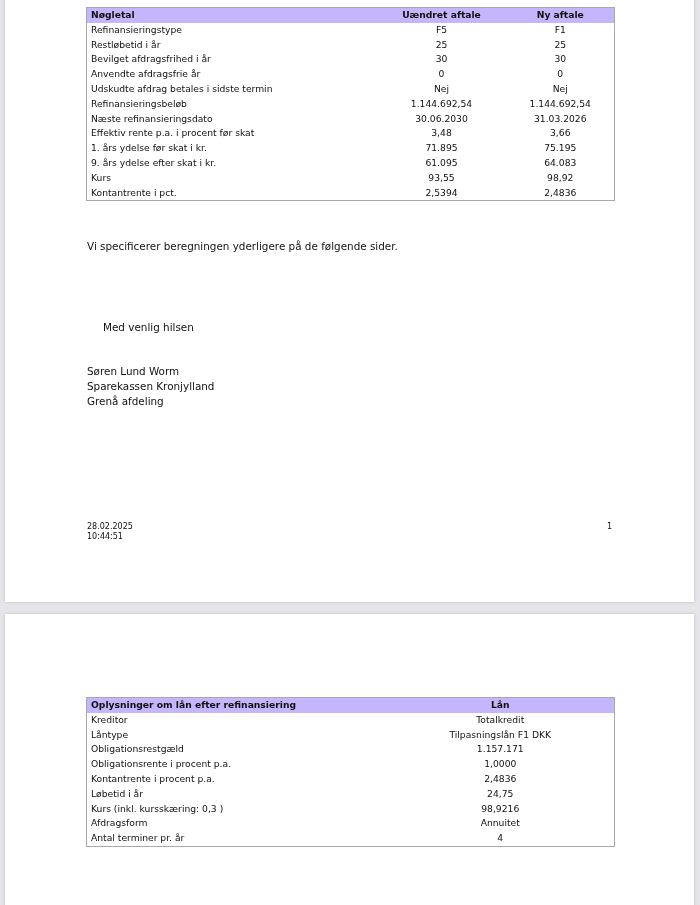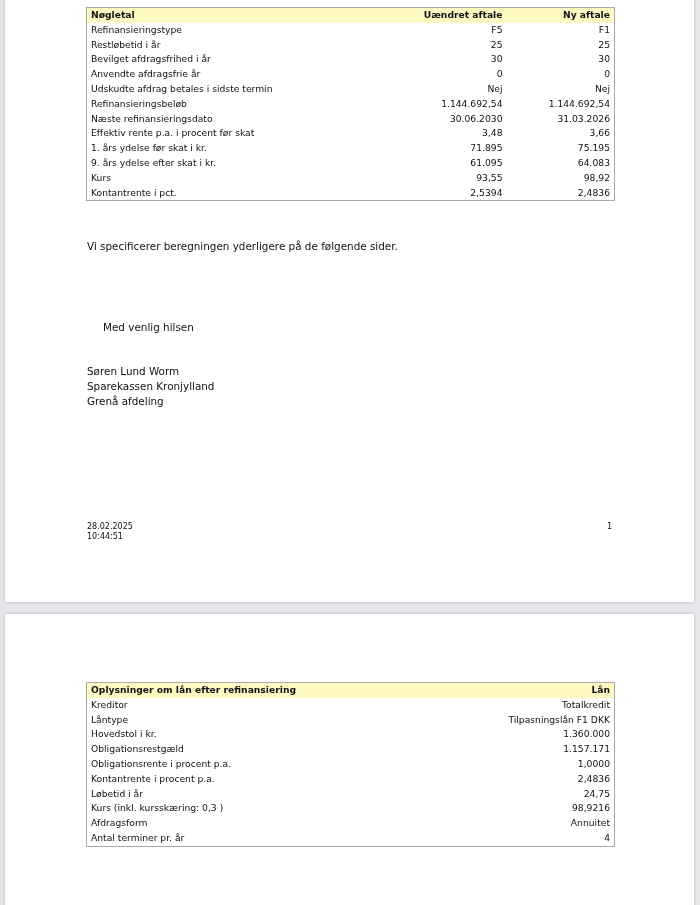--- a/index.html
+++ b/index.html
@@ -21,28 +21,28 @@
       position:absolute; left:81px; width:528px;
       border-collapse:collapse;
       border:1px solid #a9a9a9;
       font-size:9.2px;
       table-layout:fixed;
     }
     table.kt th, table.kt td {
       padding:0 4px; height:14.8px; line-height:14.8px;
       white-space:nowrap; overflow:hidden;
     }
-    table.kt thead tr { background:#fef9c3;padding-left:20px; }
+    table.kt thead tr { background:#c4b5fd;padding-left:20px; }
     table.kt th { font-weight:bold; text-align:left; }
-    table.kt th.r, table.kt td.r { text-align:right; }
+    table.kt th.r, table.kt td.r { text-align:center; }
     #t1 { top:17px; }
     #t1 col.c1 { width:290px; }
     #t1 col.c2 { width:130px; }
     #t1 col.c3 { width:108px; }
-    #t2 { top:68px;border-radius:9px; }
+    #t2 { top:83px;border-radius:9px; }
     #t2 col.c1 { width:300px; }
     #t2 col.c2 { width:228px; }
     .txt {
       position:absolute; left:82px; font-size:10.4px; line-height:15px;
       white-space:nowrap;
     }
     #intro { top:249px; }
     #greet { top:330px;margin-left:16px; }
     #sig { top:374px; }
     #sig div { height:15px; }
@@ -161,24 +161,20 @@
     <tbody id="t2body">
         <tr>
           <td>Kreditor</td>
           <td class="r">Totalkredit</td>
         </tr>
         <tr>
           <td>Låntype</td>
           <td class="r">Tilpasningslån F1 DKK</td>
         </tr>
         <tr>
-          <td>Hovedstol i kr.</td>
-          <td class="r">1.360.000</td>
-        </tr>
-        <tr>
           <td>Obligationsrestgæld</td>
           <td class="r">1.157.171</td>
         </tr>
         <tr>
           <td>Obligationsrente i procent p.a.</td>
           <td class="r">1,0000</td>
         </tr>
         <tr>
           <td>Kontantrente i procent p.a.</td>
           <td class="r">2,4836</td>

